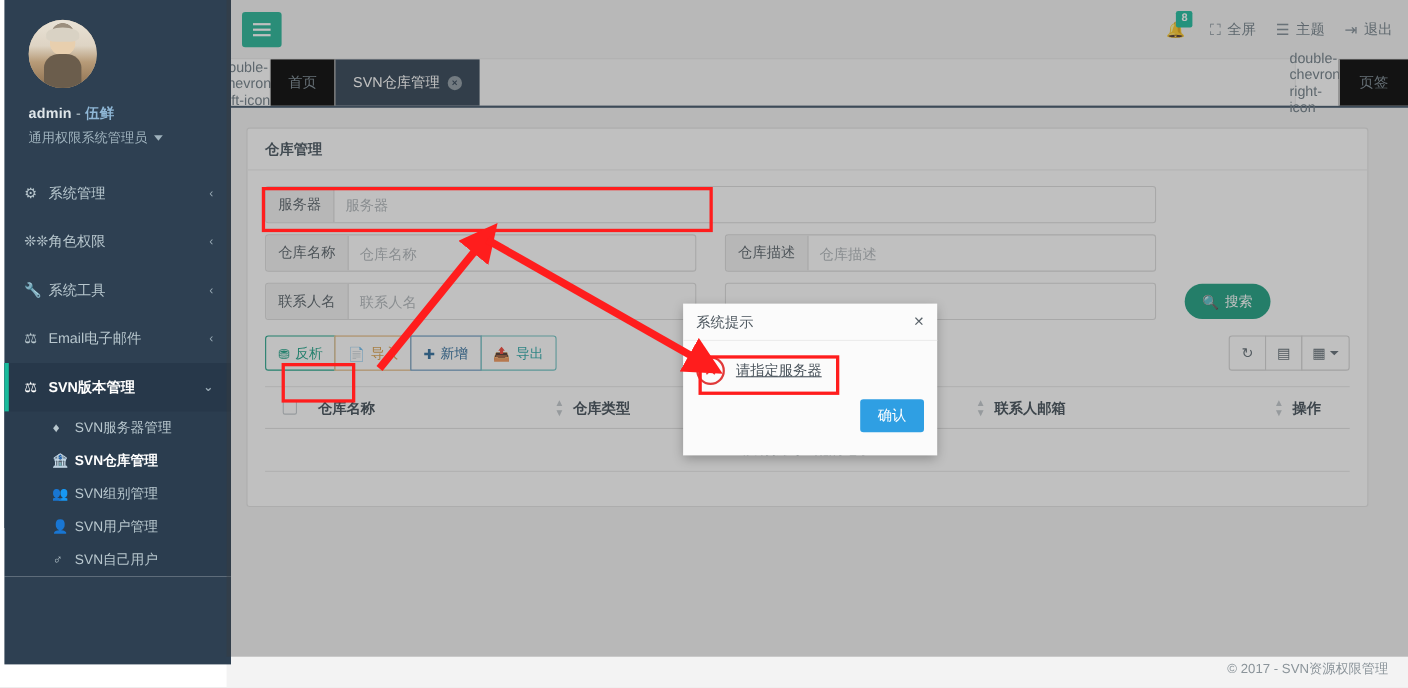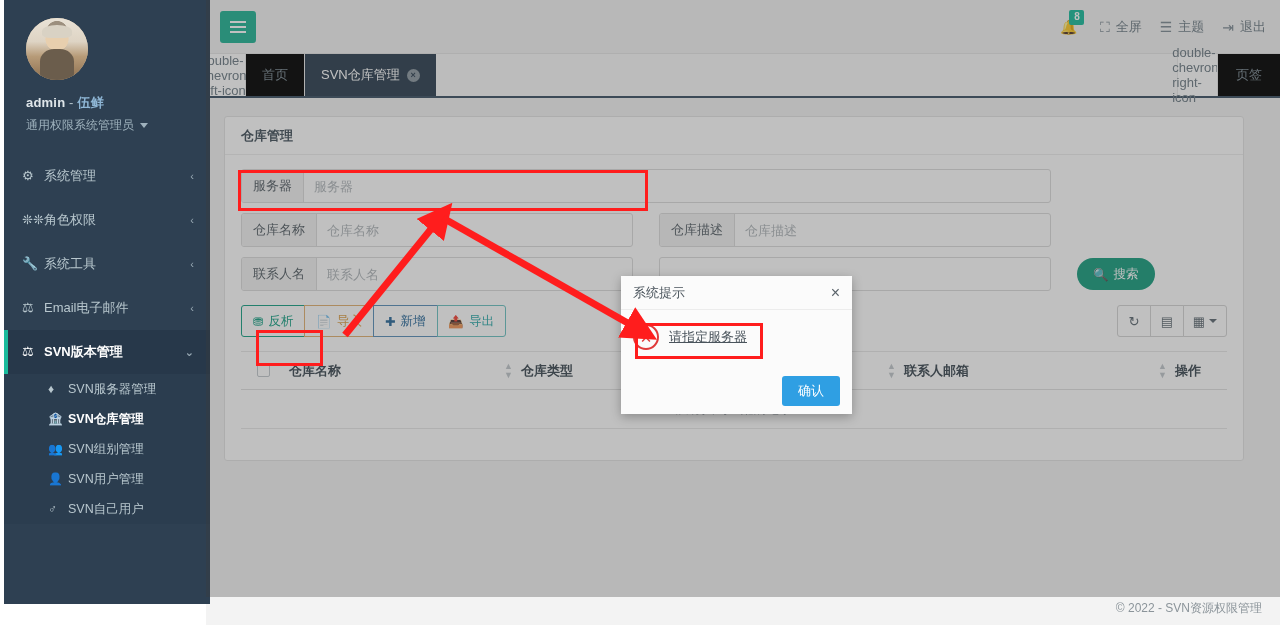--- a/index.html
+++ b/index.html
@@ -280,21 +280,21 @@
   #modal-msg-box {
     display: flex; align-items: center; gap: 10px;
   }
   #err-circle {
     width: 26px; height: 26px; border-radius: 50%;
     border: 2px solid #e03a3a; color: #e03a3a;
     display: flex; align-items: center; justify-content: center;
     font-size: 15px; font-weight: bold; line-height: 1;
   }
   #modal-msg { font-size: 13px; color: #4a545c; text-decoration: underline; }
-  #modal-foot { position: absolute; right: 12px; bottom: 8px; }
+  #modal-foot { position: absolute; right: 12px; bottom: 21px; }
   #modal-ok {
     background: #2f9fe3; color: #fff; border: none; border-radius: 3px;
     padding: 6px 16px; font-size: 13px; cursor: pointer;
     font-family: "Liberation Sans", "DejaVu Sans", sans-serif;
   }
 
   
   .anno { position: absolute; z-index: 60; pointer-events: none; }
   .anno-box { border: 3px solid #ff1d1d; }
   #anno-server { left: 238px; top: 170px; width: 410px; height: 41px; }
@@ -520,21 +520,21 @@
                 <span>操作</span>
               </div>
             </div>
             <div id="grid-empty">没有找到匹配的记录</div>
             <div id="grid-foot"></div>
           </div>
 
         </div>
       </div>
 
-      <div id="footer">© 2022 - SVN资源权限管理</div>
+      <div id="footer">© 2017 - SVN资源权限管理</div>
     </div>
   </div>
 
   <div id="backdrop"></div>
 
   <div id="modal">
     <div id="modal-head">
       <span>系统提示</span>
       <span id="modal-close">×</span>
     </div>

